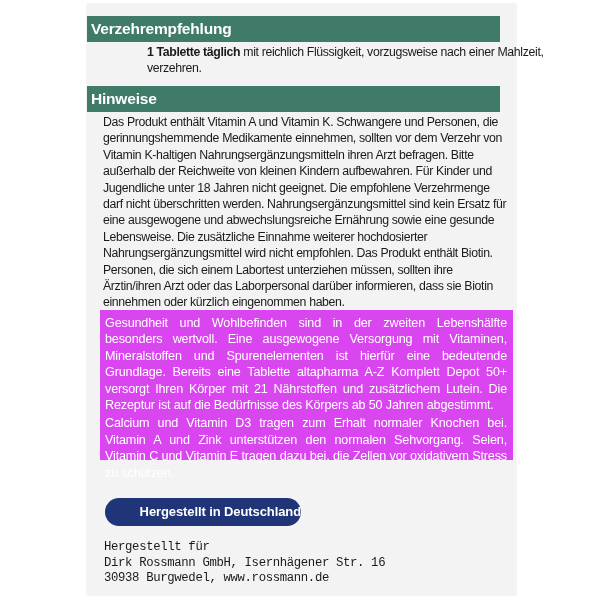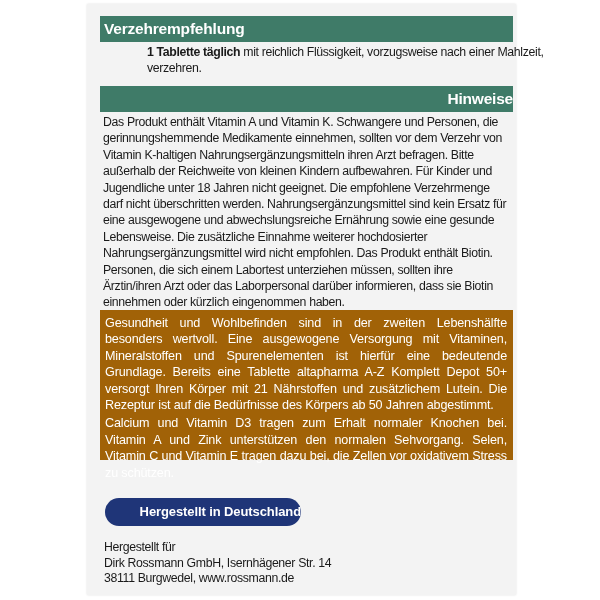--- a/index.html
+++ b/index.html
@@ -18,21 +18,21 @@
       position: absolute;
       left: 87px;
       top: 4px;
       width: 429px;
       height: 591px;
       background: #f3f3f3;
       box-shadow: 0 0 2px rgba(0,0,0,0.12);
     }
     .section-header {
       position: absolute;
-      left: 13px;
+      left: 0;
       width: 413px;
       height: 26px;
       background: #3f7b68;
       color: #ffffff;
       font-weight: bold;
       font-size: 15.5px;
       line-height: 26px;
       padding-left: 4px;
       box-sizing: border-box;
       letter-spacing: -0.2px;
@@ -46,21 +46,21 @@
       line-height: 16.4px;
       letter-spacing: -0.35px;
     }
     .text-block b { font-weight: bold; }
     .blue-box {
       position: absolute;
       left: 13px;
       top: 306px;
       width: 413px;
       height: 150px;
-      background: #a16207;
+      background: #d946ef;
       color: #ffffff;
       box-sizing: border-box;
       padding: 5px 6px 0 5px;
       font-size: 12.6px;
       line-height: 16.4px;
       text-align: justify;
       letter-spacing: -0.15px;
     }
     .blue-box p {
       margin: 0;
@@ -86,41 +86,41 @@
     .footer {
       position: absolute;
       left: 17px;
       top: 536px;
       width: 300px;
       color: #1a1a1a;
       font-size: 12.3px;
       line-height: 15.5px;
       letter-spacing: -0.35px;
     }
-    .footer div { white-space: nowrap; }
+    .footer div { white-space: nowrap; font-family: Liberation Mono, monospace; }
   </style>
 </head>
 <body>
 
 <div class="card">
 
   <div class="section-header" style="top:12px;">Verzehrempfehlung</div>
 
   <div class="text-block" style="top:40px;margin-left:44px;"><b>1 Tablette täglich</b><span> mit reichlich Flüssigkeit, vorzugsweise nach einer Mahlzeit, verzehren.</span></div>
 
-  <div class="section-header" style="top:82px;text-align:right;">Hinweise</div>
+  <div class="section-header" style="top:82px;">Hinweise</div>
 
   <div class="text-block" style="top:110px;">Das Produkt enthält Vitamin A und Vitamin K. Schwangere und Personen, die gerinnungshemmende Medikamente einnehmen, sollten vor dem Verzehr von Vitamin K-haltigen Nahrungsergänzungsmitteln ihren Arzt befragen. Bitte außerhalb der Reichweite von kleinen Kindern aufbewahren. Für Kinder und Jugendliche unter 18 Jahren nicht geeignet. Die empfohlene Verzehrmenge darf nicht überschritten werden. Nahrungsergänzungsmittel sind kein Ersatz für eine ausgewogene und abwechslungsreiche Ernährung sowie eine gesunde Lebensweise. Die zusätzliche Einnahme weiterer hochdosierter Nahrungsergänzungsmittel wird nicht empfohlen. Das Produkt enthält Biotin. Personen, die sich einem Labortest unterziehen müssen, sollten ihre Ärztin/ihren Arzt oder das Laborpersonal darüber informieren, dass sie Biotin einnehmen oder kürzlich eingenommen haben.</div>
 
   <div class="blue-box">
     <p>Gesundheit und Wohlbefinden sind in der zweiten Lebenshälfte besonders wertvoll. Eine ausgewogene Versorgung mit Vitaminen, Mineralstoffen und Spurenelementen ist hierfür eine bedeutende Grundlage. Bereits eine Tablette altapharma A-Z Komplett Depot 50+ versorgt Ihren Körper mit 21 Nährstoffen und zusätzlichem Lutein. Die Rezeptur ist auf die Bedürfnisse des Körpers ab 50 Jahren abgestimmt.</p>
     <p>Calcium und Vitamin D3 tragen zum Erhalt normaler Knochen bei. Vitamin A und Zink unterstützen den normalen Sehvorgang. Selen, Vitamin C und Vitamin E tragen dazu bei, die Zellen vor oxidativem Stress zu schützen.</p>
   </div>
 
   <div class="pill">Hergestellt in Deutschland</div>
 
   <div class="footer">
     <div>Hergestellt für</div>
-    <div>Dirk Rossmann GmbH, Isernhägener Str. 14</div>
-    <div>38111 Burgwedel, www.rossmann.de</div>
+    <div>Dirk Rossmann GmbH, Isernhägener Str. 16</div>
+    <div>30938 Burgwedel, www.rossmann.de</div>
   </div>
 
 </div>
 
 </body></html>

